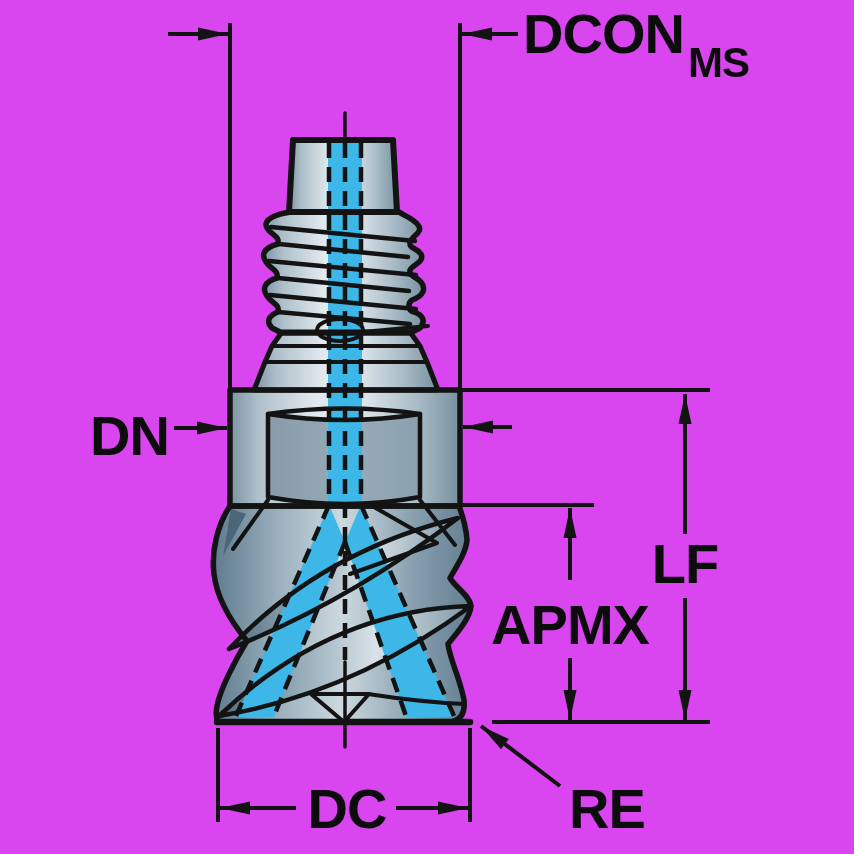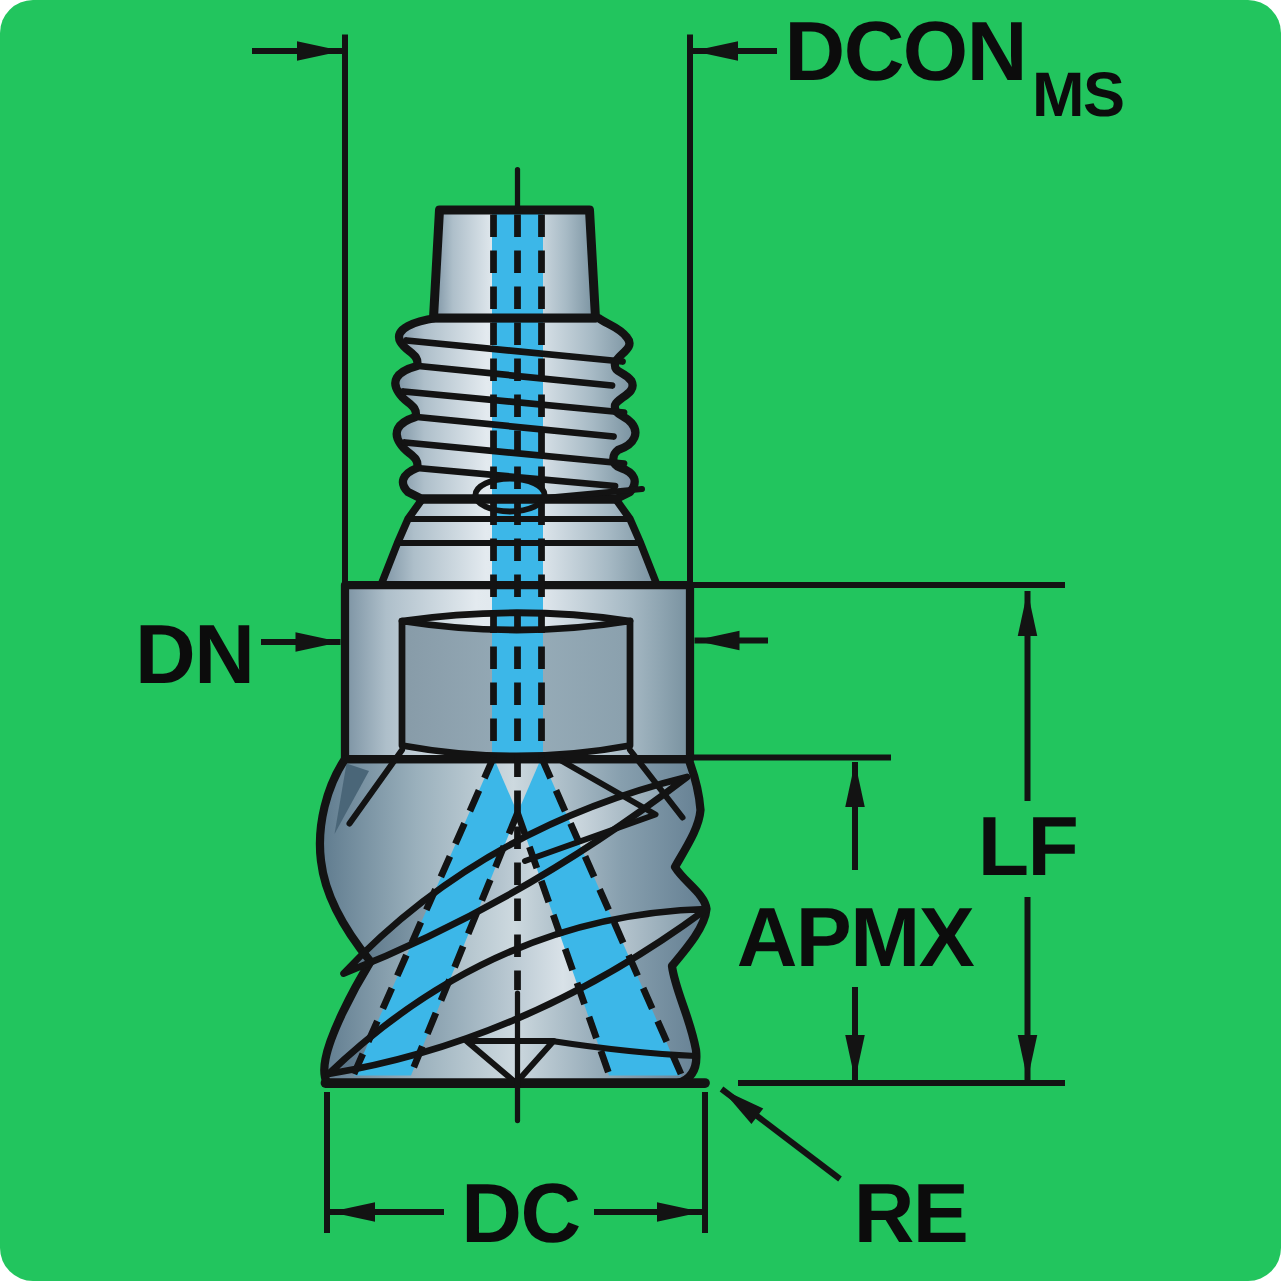--- a/index.html
+++ b/index.html
@@ -1,17 +1,17 @@
 <!DOCTYPE html>
 <html><head>
 <meta charset="utf-8">
 <style>
   html,body{margin:0;padding:0;background:#ffffff;}
-  .stage{position:relative;width:854px;height:854px;background:#22c55e;overflow:hidden;
-         font-family:"Liberation Sans",sans-serif;border-radius:22px;}
+  .stage{position:relative;width:854px;height:854px;background:#d946ef;overflow:hidden;
+         font-family:"Liberation Sans",sans-serif;}
   svg{position:absolute;left:0;top:0;}
   text{font-family:"Liberation Sans",sans-serif;font-weight:bold;fill:#0c0c0c;}
   .lbl{font-size:56px;letter-spacing:-1px;}
   .lbl-sub{font-size:42px;letter-spacing:-1px;}
   .dim{stroke:#131313;stroke-width:4;fill:none;}
   .thick{stroke:#131313;fill:none;stroke-linejoin:round;stroke-linecap:round;}
   .dash{stroke:#131313;fill:none;stroke-width:4.5;stroke-dasharray:15 9;}
 </style>
 </head>
 <body>

